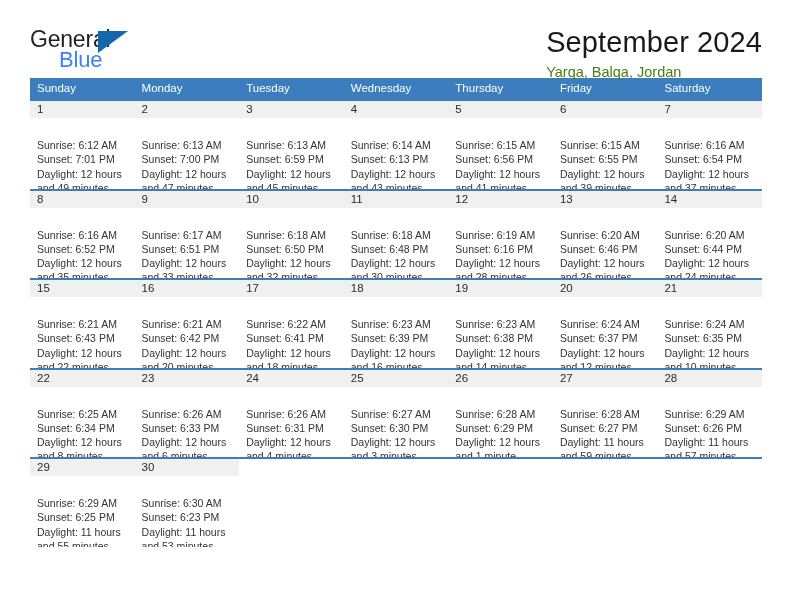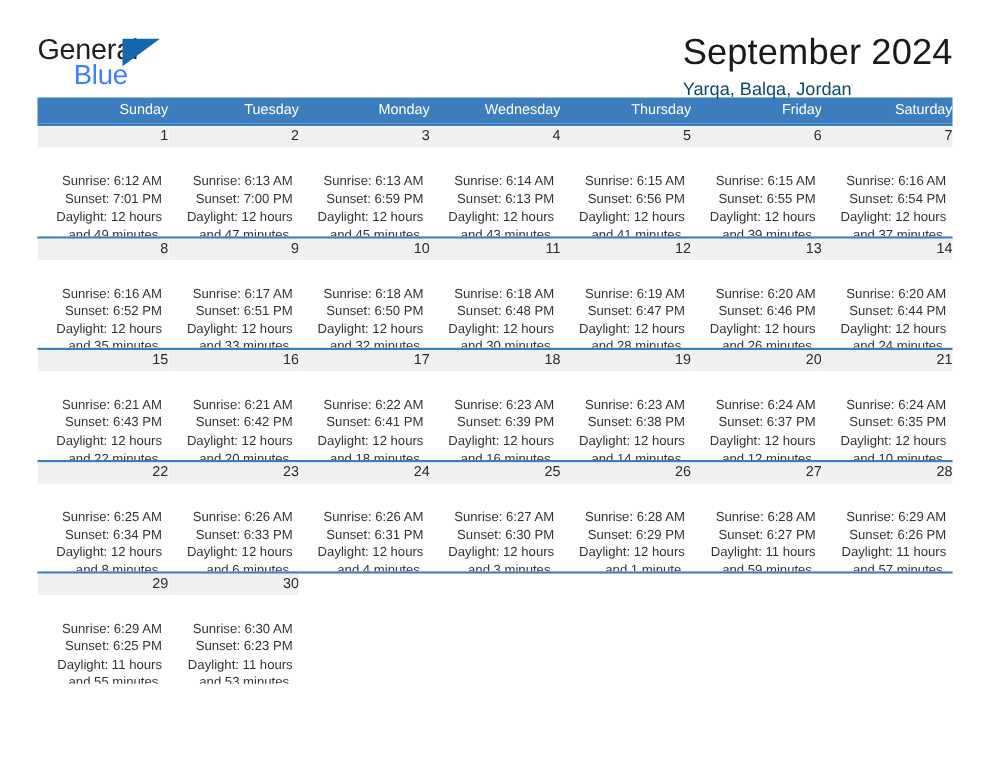--- a/index.html
+++ b/index.html
@@ -63,30 +63,29 @@
   }
   .cal-title {
     font-size: 29px;
     color: #1a1a1a;
     line-height: 1.12;
     font-weight: normal;
     letter-spacing: 0.1px;
   }
   .cal-subtitle {
     font-size: 14.5px;
-    color: #0c4a6e;
+    color: #4d7c0f;
     margin-top: 6px;
     line-height: 1.2;
   }
 
   
   .calendar {
     margin: 0 30px;
     width: 732px;
-    text-align: right;
   }
   .weekday-row {
     display: flex;
     background: #3c7ebd;
     height: 21px;
   }
   .weekday {
     flex: 1 1 0;
     color: #ffffff;
     font-size: 11.5px;
@@ -138,22 +137,22 @@
     </div>
     <div class="title-block">
       <div class="cal-title">September 2024</div>
       <div class="cal-subtitle">Yarqa, Balqa, Jordan</div>
     </div>
   </div>
 
   <div class="calendar">
     <div class="weekday-row">
       <div class="weekday">Sunday</div>
+      <div class="weekday">Monday</div>
       <div class="weekday">Tuesday</div>
-      <div class="weekday">Monday</div>
       <div class="weekday">Wednesday</div>
       <div class="weekday">Thursday</div>
       <div class="weekday">Friday</div>
       <div class="weekday">Saturday</div>
     </div>
 
     <div id="weeks-container">
         <div class="week-row first">
           <div class="day-cell">
             <div class="day-num-band">1</div>
@@ -253,21 +252,21 @@
               <div>Sunrise: 6:18 AM</div>
               <div>Sunset: 6:48 PM</div>
               <div>Daylight: 12 hours</div>
               <div>and 30 minutes.</div>
             </div>
           </div>
           <div class="day-cell">
             <div class="day-num-band">12</div>
             <div class="day-info">
               <div>Sunrise: 6:19 AM</div>
-              <div>Sunset: 6:47 PM</div>
+              <div>Sunset: 6:16 PM</div>
               <div>Daylight: 12 hours</div>
               <div>and 28 minutes.</div>
             </div>
           </div>
           <div class="day-cell">
             <div class="day-num-band">13</div>
             <div class="day-info">
               <div>Sunrise: 6:20 AM</div>
               <div>Sunset: 6:46 PM</div>
               <div>Daylight: 12 hours</div>

